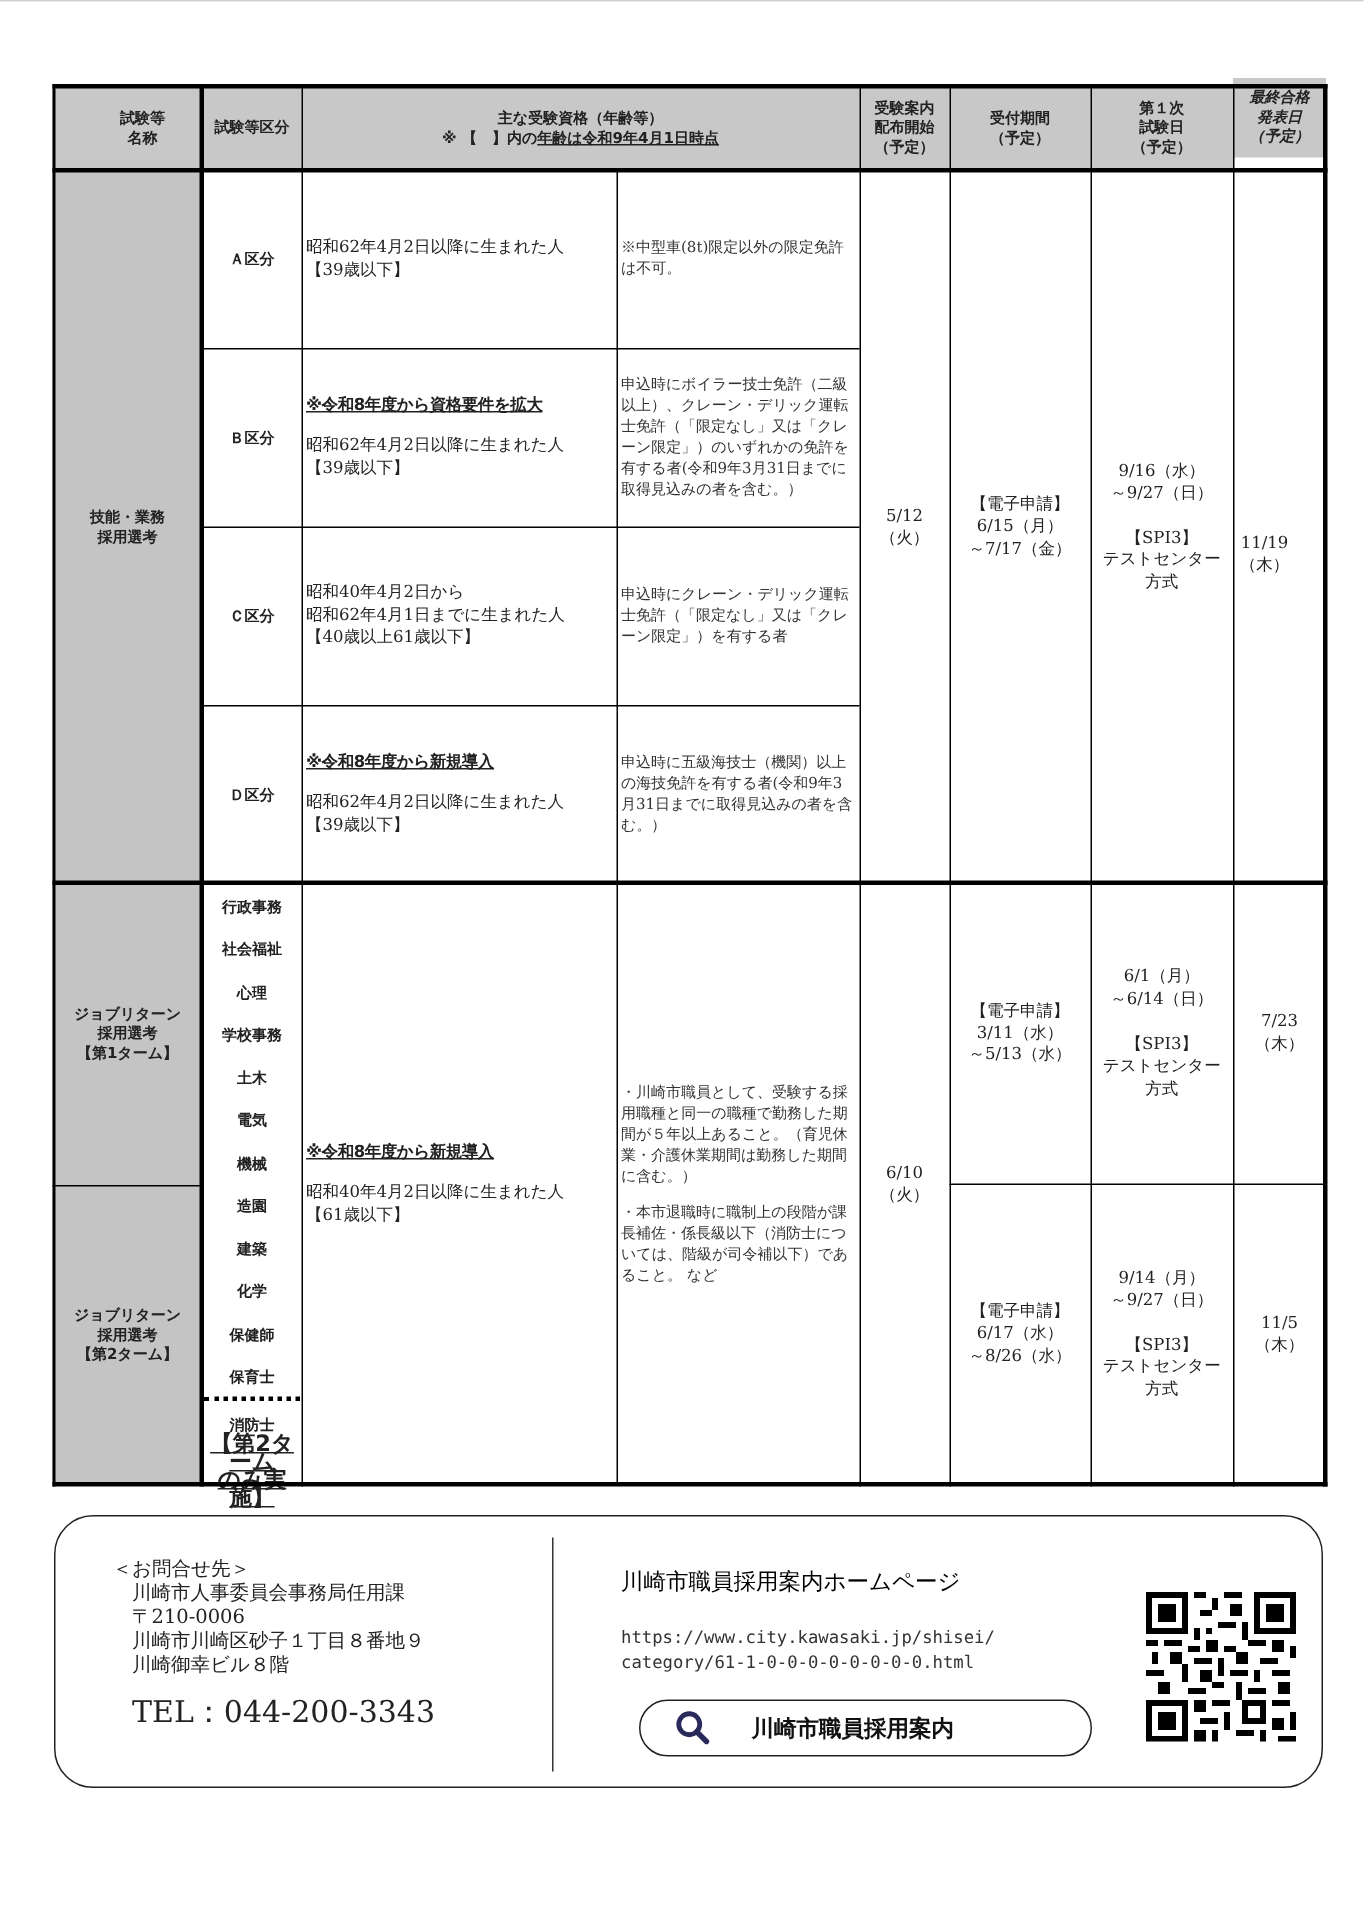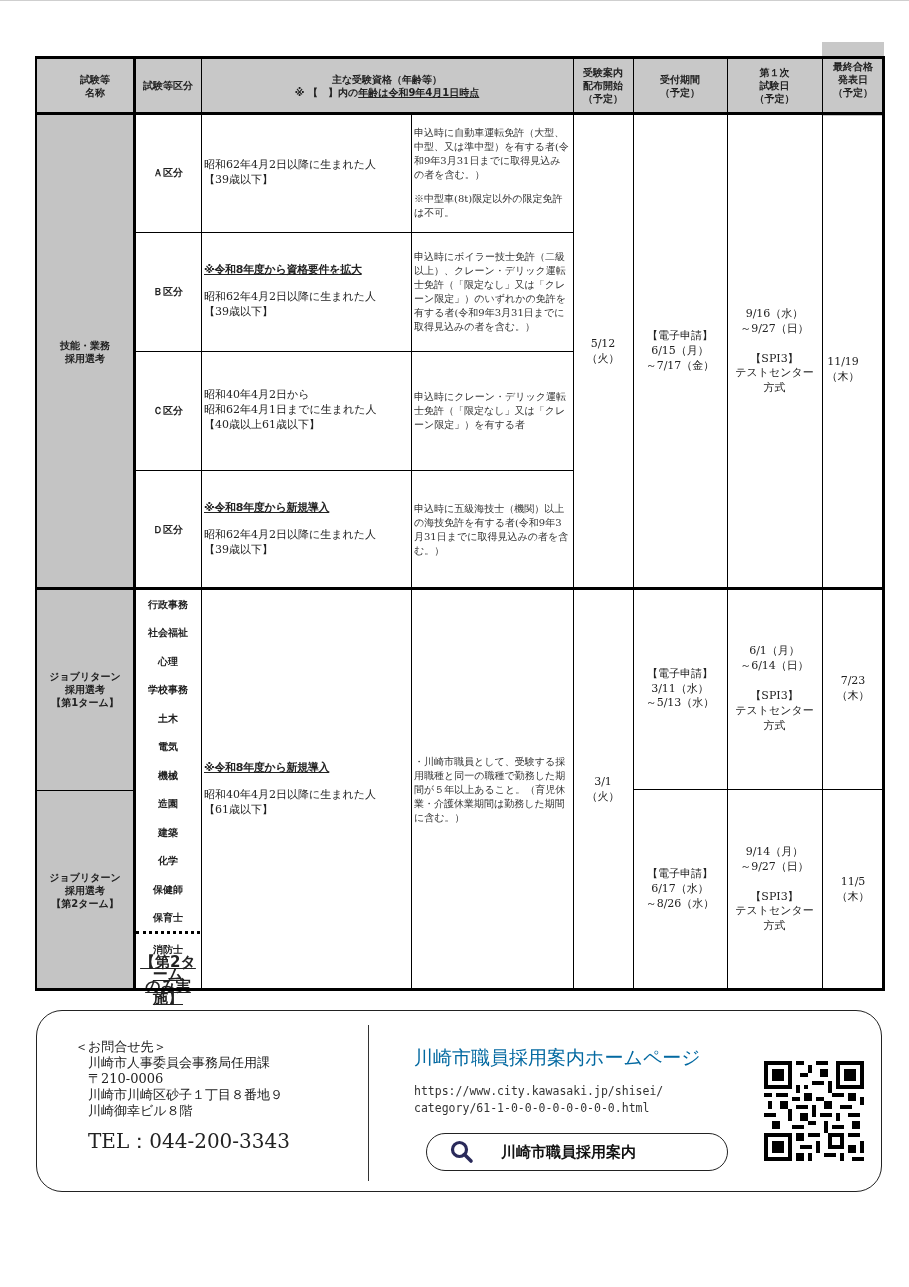--- a/index.html
+++ b/index.html
@@ -28,21 +28,21 @@
 
   
   .footer { position: absolute; left: 36px; top: 1010px; width: 846px; height: 182px;
             border: 1.5px solid #222; border-radius: 26px; box-sizing: border-box; }
   .contact { position: absolute; left: 38px; top: 28px; font-family: "DejaVu Serif", "Liberation Serif", serif;
              font-size: 13px; line-height: 16px; color: #222; }
   .contact .indent { padding-left: 13px; }
   .contact .tel { padding-left: 13px; margin-top: 14px; font-size: 20px; }
   .vdiv { position: absolute; left: 331px; top: 14px; width: 1px; height: 156px; background: #333; }
   .hp-title { position: absolute; left: 377px; top: 34px; font-family: "DejaVu Serif", "Liberation Serif", serif;
-              font-size: 19px; color: #0369a1; }
+              font-size: 15px; color: #000000; }
   .hp-url { position: absolute; left: 377px; top: 72px; font-family: "DejaVu Sans Mono", "Liberation Mono", monospace;
             font-size: 11.5px; line-height: 17px; color: #333; }
   .search-pill { position: absolute; left: 389px; top: 122px; width: 302px; height: 38px;
                  border: 1.5px solid #222; border-radius: 20px; box-sizing: border-box;
                  display: flex; align-items: center; }
   .search-pill svg { margin-left: 22px; }
   .search-pill .label { margin-left: 26px; font-weight: bold; font-size: 15px; color: #111; }
   .qr { position: absolute; left: 727px; top: 50px; width: 100px; height: 100px; }
 </style>
 </head>
@@ -62,32 +62,31 @@
     </div>
   </div>
   <div class="cell hdr" style="left:573px;top:57px;width:60px;height:57px;white-space:pre-line;">受験案内
 配布開始
 （予定）</div>
   <div class="cell hdr" style="left:633px;top:57px;width:94px;height:57px;white-space:pre-line;">受付期間
 （予定）</div>
   <div class="cell hdr" style="left:727px;top:57px;width:95px;height:57px;white-space:pre-line;">第１次
 試験日
 （予定）</div>
-  <div class="cell hdr" style="left:822px;top:42px;width:62px;height:74px;white-space:pre-line;">最終合格
+  <div class="cell hdr" style="left:822px;top:52px;width:62px;height:53px;white-space:pre-line;font-style:italic;">最終合格
 発表日
 （予定）</div>
 
   <div class="cell gray" style="left:35px;top:114px;width:100px;height:475px;white-space:pre-line;">技能・業務
 採用選考</div>
 
   <div class="cell cat" style="left:135px;top:114px;width:66px;height:118px;">Ａ区分</div>
   <div class="cell elig serif" style="left:201px;top:114px;width:210px;height:118px;white-space:pre-line;">昭和62年4月2日以降に生まれた人
 【39歳以下】</div>
   <div class="cell cond serif" style="left:411px;top:114px;width:162px;height:118px;">
-    <p>申込時に自動車運転免許（大型、中型、又は準中型）を有する者(令和9年3月31日までに取得見込みの者を含む。）</p>
     <p>※中型車(8t)限定以外の限定免許は不可。</p>
   </div>
 
   <div class="cell cat" style="left:135px;top:232px;width:66px;height:119px;">Ｂ区分</div>
   <div class="cell elig serif" style="left:201px;top:232px;width:210px;height:119px;">
     <div class="note">※令和8年度から資格要件を拡大</div>
     <div style="white-space:pre-line;">昭和62年4月2日以降に生まれた人
 【39歳以下】</div>
   </div>
   <div class="cell cond serif" style="left:411px;top:232px;width:162px;height:119px;">
@@ -150,22 +149,23 @@
   <div class="jobitem sub-u" style="top:956px;line-height:12px;white-space:pre-line;font-size:15px;">【第2ターム
 のみ実施】</div>
 
   <div class="cell elig serif" style="left:201px;top:589px;width:210px;height:401px;">
     <div class="note">※令和8年度から新規導入</div>
     <div style="white-space:pre-line;">昭和40年4月2日以降に生まれた人
 【61歳以下】</div>
   </div>
   <div class="cell cond serif" style="left:411px;top:589px;width:162px;height:401px;">
     <p>・川崎市職員として、受験する採用職種と同一の職種で勤務した期間が５年以上あること。（育児休業・介護休業期間は勤務した期間に含む。）</p>
-  </div>
-  <div class="cell ctr serif" style="left:573px;top:589px;width:60px;height:401px;white-space:pre-line;">3/1
+    <p>・本市退職時に職制上の段階が課長補佐・係長級以下（消防士については、階級が司令補以下）であること。 など</p>
+  </div>
+  <div class="cell ctr serif" style="left:573px;top:589px;width:60px;height:401px;white-space:pre-line;">6/10
 （火）</div>
 
   <div class="cell ctr serif" style="left:633px;top:589px;width:94px;height:200px;white-space:pre-line;">【電子申請】
 3/11（水）
 ～5/13（水）</div>
   <div class="cell ctr serif" style="left:727px;top:589px;width:95px;height:200px;white-space:pre-line;">6/1（月）
 ～6/14（日）
 
 【SPI3】
 テストセンター

